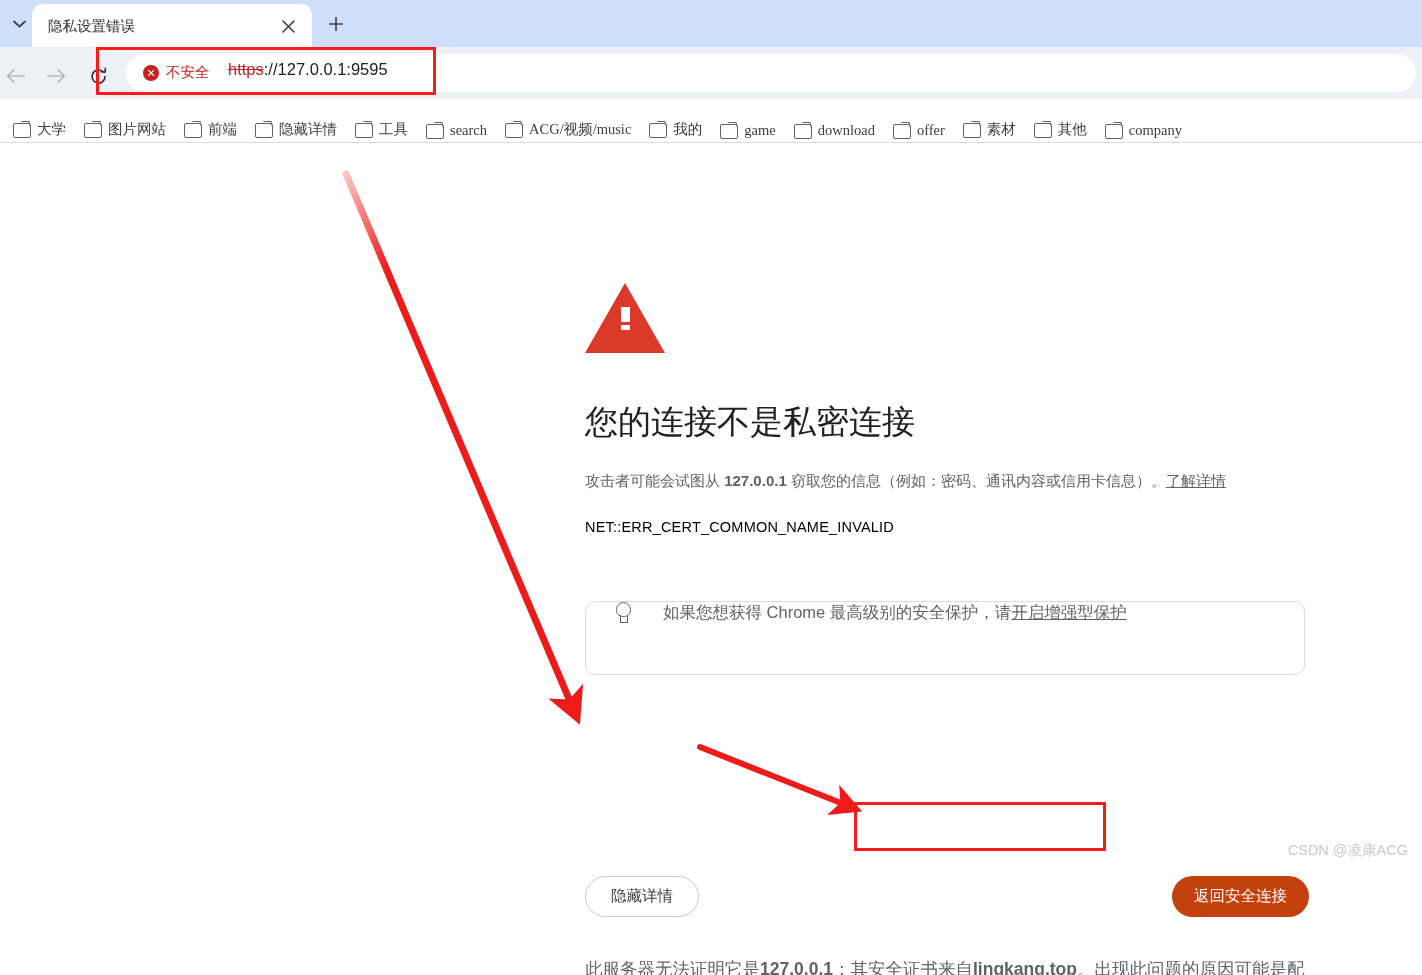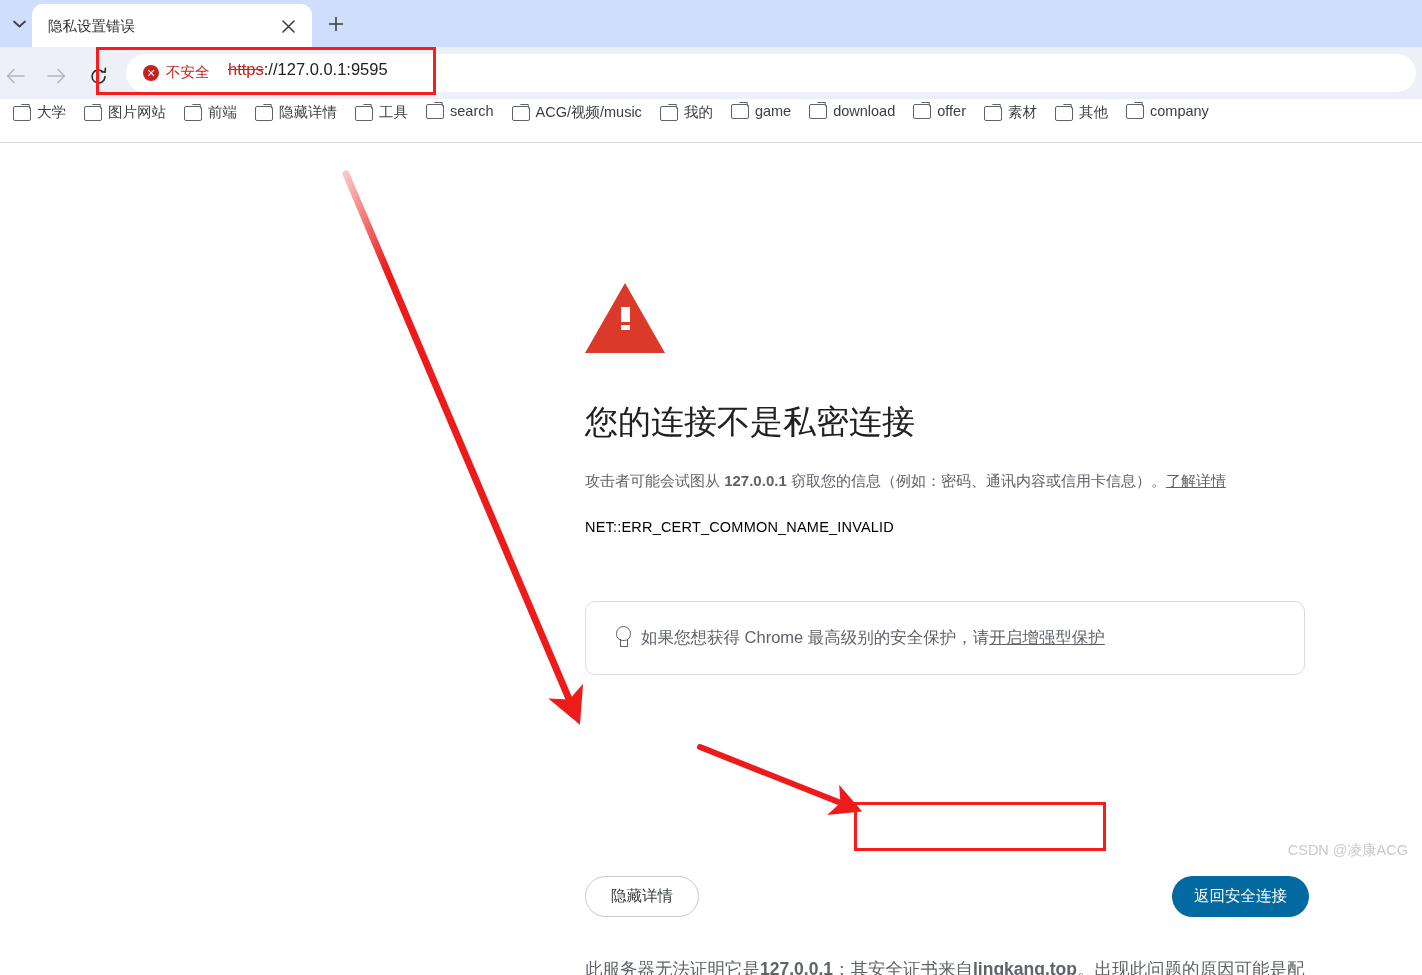--- a/index.html
+++ b/index.html
@@ -103,22 +103,23 @@
     text-decoration: line-through;
     text-decoration-color: #c5221f;
   }
   .url .rest { color: #202124; }
 
   
   .bookmarks {
     position: absolute; left: 0; top: 99px;
     width: 1422px; height: 44px;
     background: #ffffff;
-    display: flex; align-items: flex-start;
+    display: flex; align-items: flex-end;
     padding-left: 4px;
+    font-family: Liberation Serif, serif;
   }
   .bm {
     display: flex; align-items: center; gap: 7px;
     padding: 4px 9px;
     border-radius: 5px;
     white-space: nowrap;
   }
   .bm-label { font-size: 14.5px; color: #3c4043; }
   .folder-ico {
     width: 17px; height: 14px;
@@ -193,23 +194,23 @@
     color: #000000;
     letter-spacing: 0.2px;
   }
 
   .tipbox {
     position: absolute; left: 585px; top: 458px;
     width: 720px; height: 74px;
     border: 1px solid #dadce0;
     border-radius: 10px;
     background: #ffffff;
-    display: flex; align-items: center;
+    display: flex; 
     padding: 0 28px;
-    gap: 10px;
+    gap: 32px;
   }
   .bulb {
     width: 17px; height: 24px;
     position: relative; flex: none;
   }
   .bulb::before {
     content: ""; position: absolute; left: 2px; top: 0;
     width: 13px; height: 13px;
     border: 1.5px solid #5f6368;
     border-radius: 50% 50% 45% 45%;
@@ -234,21 +235,21 @@
     font-size: 15.5px; color: #3c4043;
     display: flex; align-items: center; justify-content: center;
     font-family: "Liberation Sans", sans-serif;
   }
   .btn-safe {
     position: absolute; left: 1172px; top: 733px;
     height: 41px;
     padding: 0 22px;
     border: none;
     border-radius: 21px;
-    background: #0369a1;
+    background: #c2410c;
     color: #ffffff;
     font-size: 15.5px;
     display: flex; align-items: center; justify-content: center;
     font-family: "Liberation Sans", sans-serif;
   }
 
   .details {
     position: absolute; left: 585px; top: 812px;
     width: 722px;
     font-size: 17.5px; color: #5f6368; line-height: 1.62;

